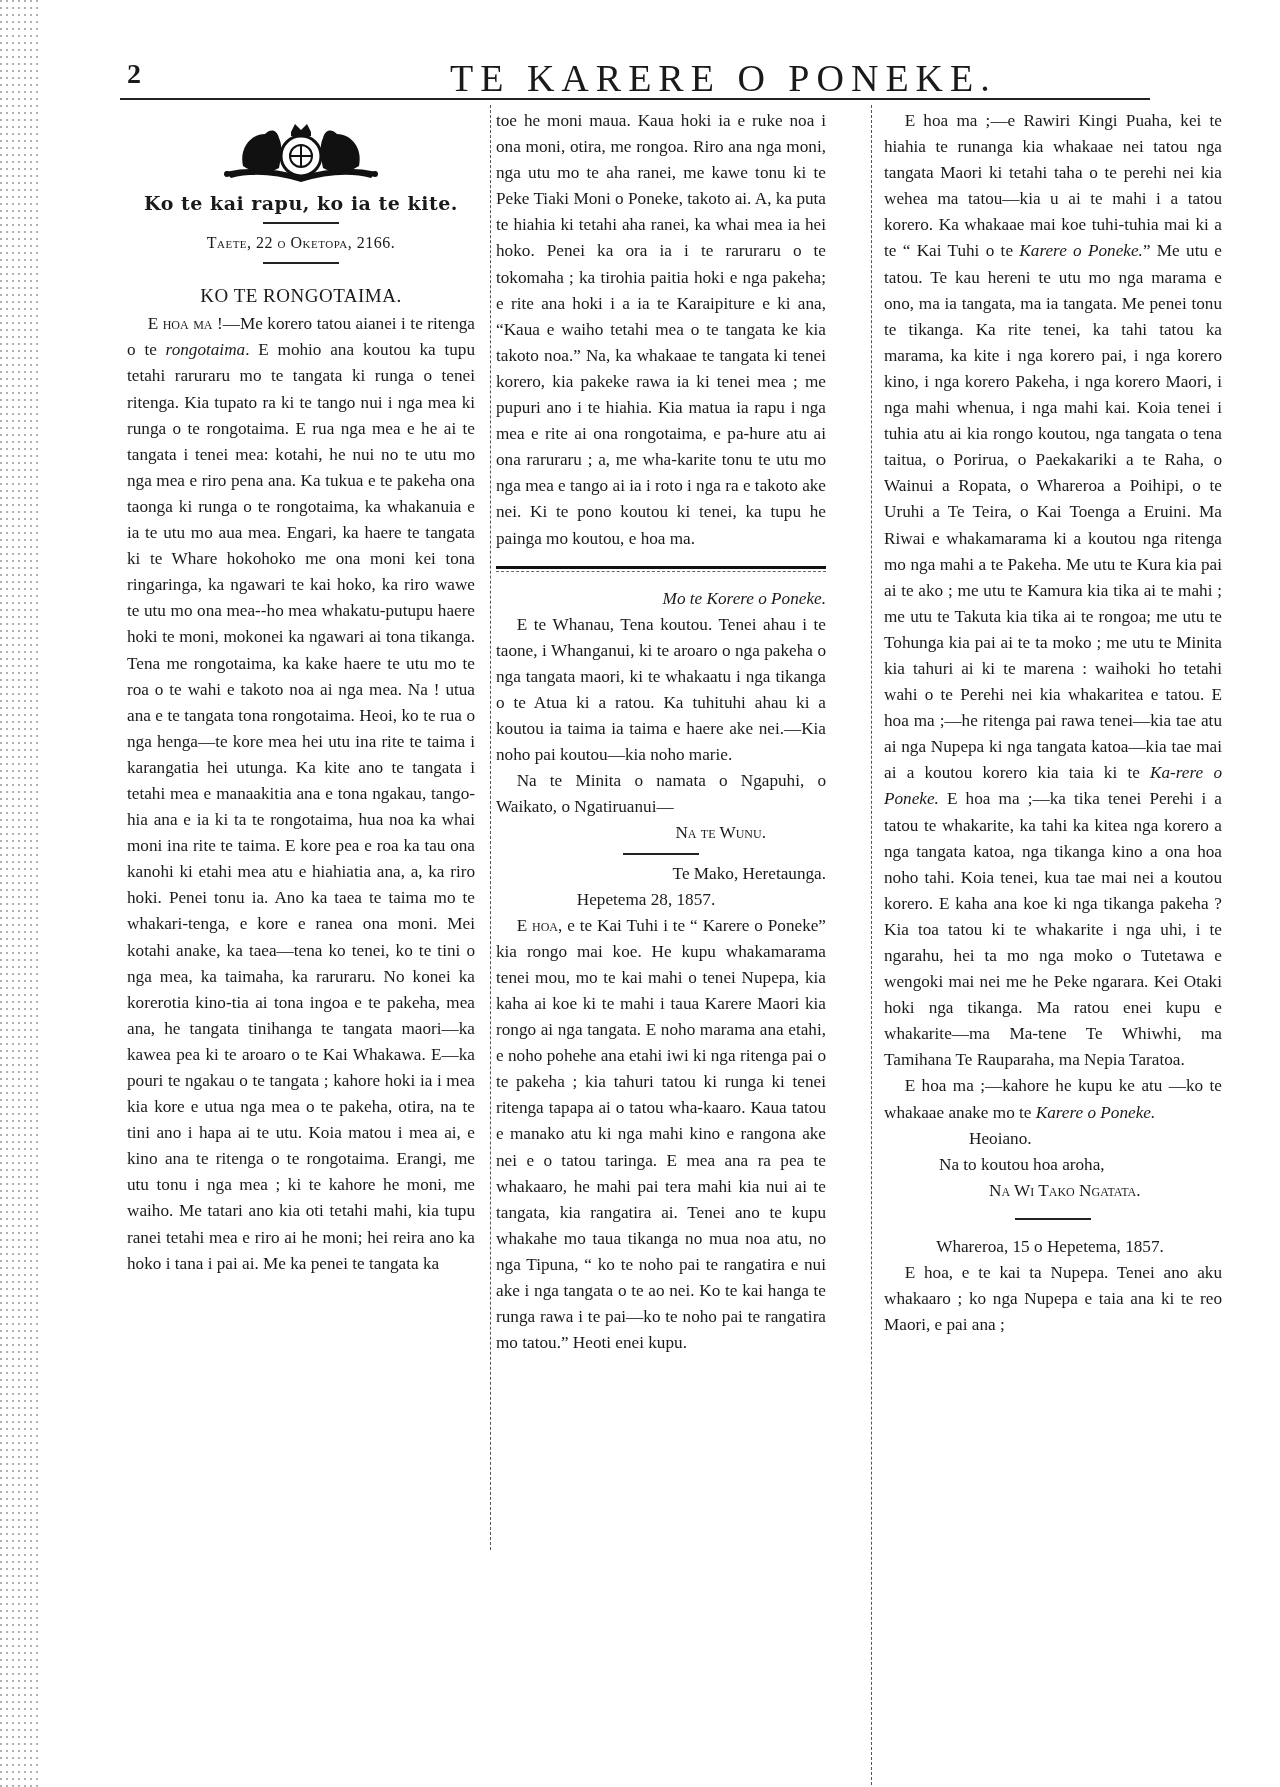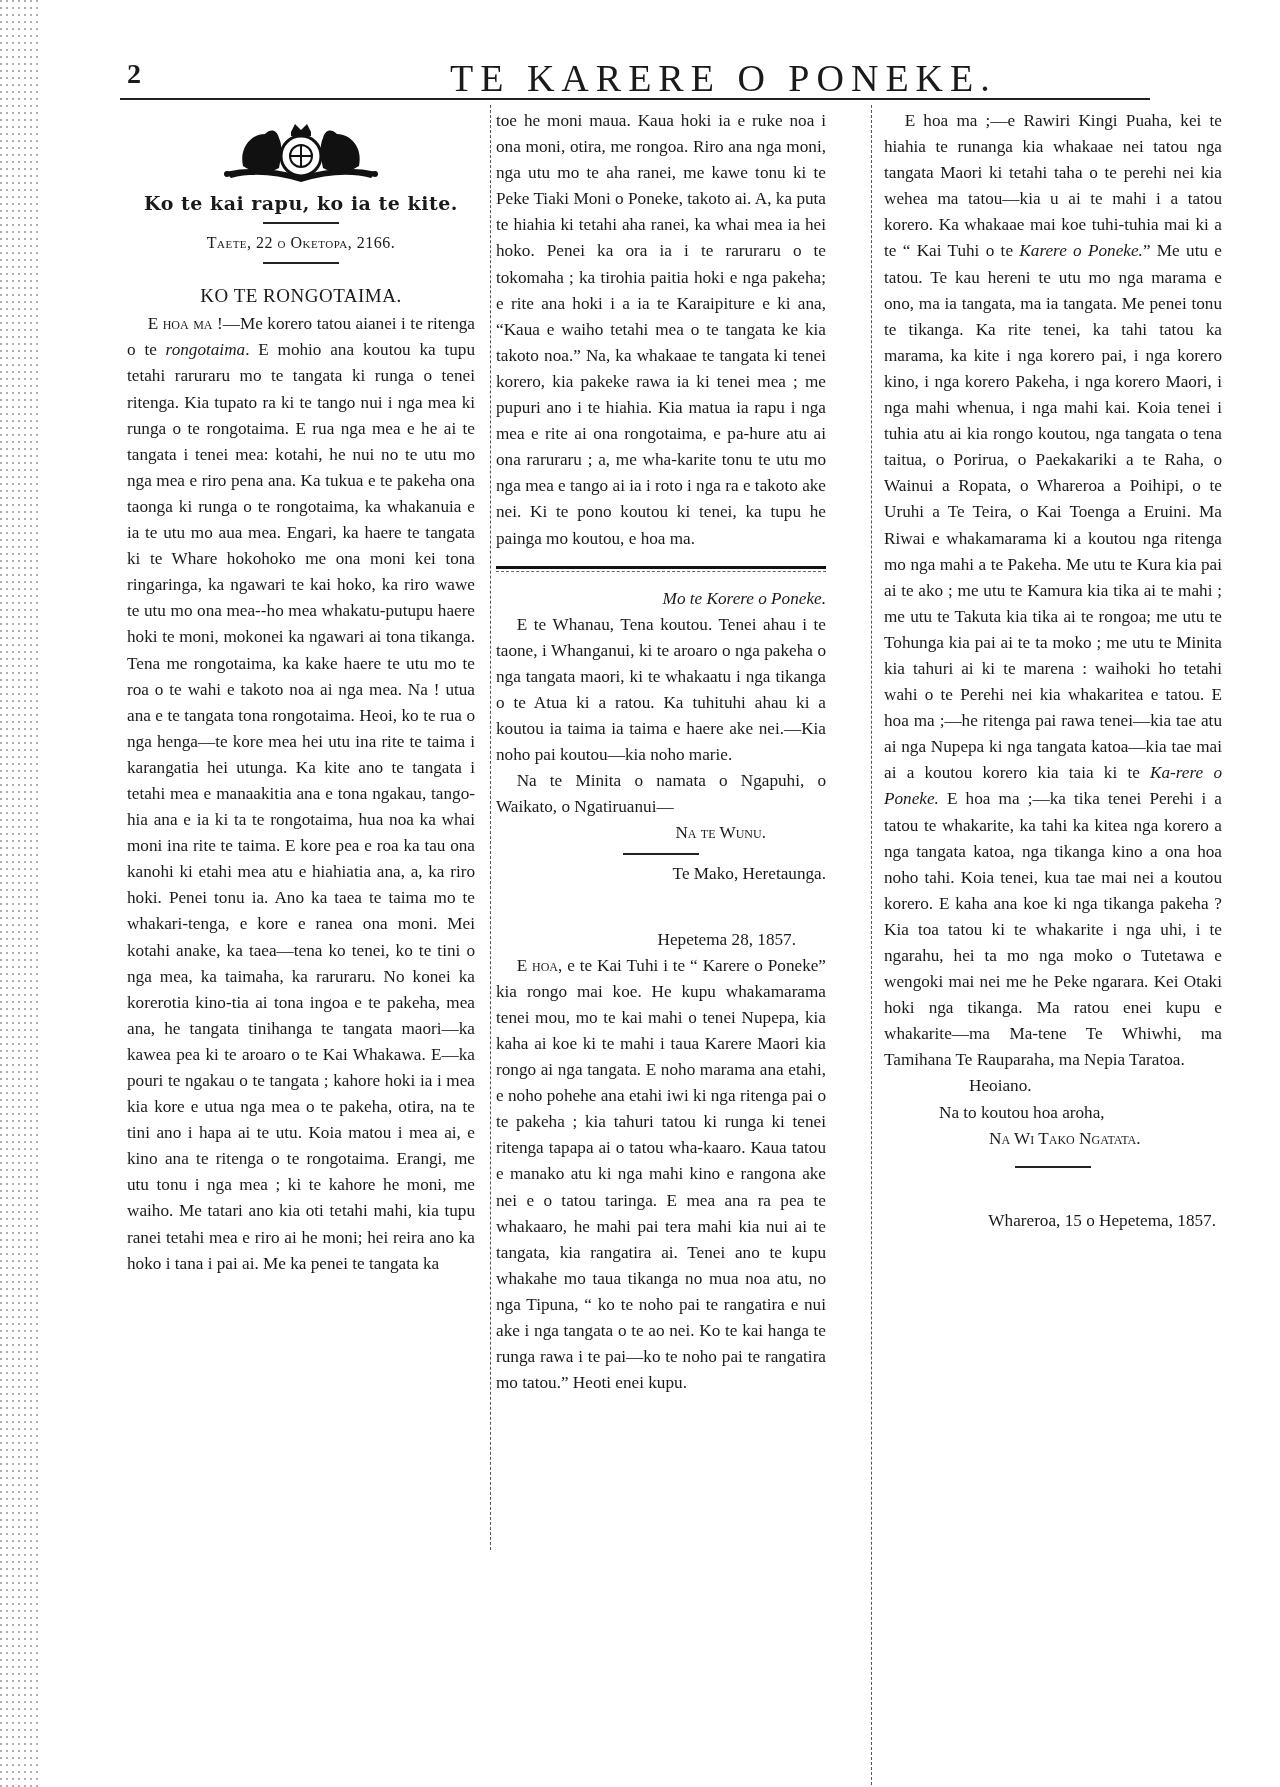--- a/index.html
+++ b/index.html
@@ -33,21 +33,21 @@
   .col2 { left: 496px; width: 330px; }
   .col3 { left: 884px; width: 338px; }
   .divider {
     position: absolute; top: 105px; width: 0; border-left: 1px dashed #555;
   }
   .div1 { left: 490px; height: 1445px; }
   .div2 { left: 871px; height: 1680px; }
   p { margin: 0; text-indent: 1.2em; }
   p.noindent { text-indent: 0; }
   .center { text-align: right; text-indent: 0; }
-  .right { text-align: right; text-indent: 0; margin-top: 40px; }
+  .right { text-align: center; text-indent: 0; }
   .smallcaps { font-variant: small-caps; }
   .gothic {
     font-family: "DejaVu Serif", serif; font-weight: bold; font-size: 19px;
     text-align: center; margin: 6px 0 6px 0; letter-spacing: .5px;
   }
   .short-rule { width: 76px; margin: 6px auto; border-top: 2px solid #222; }
   .heading { text-align: center; font-size: 19px; letter-spacing: .5px; margin: 19px 0 2px 0; }
   .dateline { text-align: center; font-size: 16px; letter-spacing: .5px; }
   .double-rule { border-top: 3px solid #111; border-bottom: 1px dashed #666; height: 2px; margin: 14px 0 14px 0; }
   .crest { display: block; margin: 10px auto 2px auto; }
@@ -96,18 +96,20 @@
   <p style="margin-top:0">Na te Minita o namata o Ngapuhi, o Waikato, o Ngatiruanui—</p>
   <p class="sig smallcaps" style="padding-right:60px">Na te Wunu.</p>
   <div class="short-rule"></div>
   <p class="center">Te Mako, Heretaunga.</p>
   <p class="right" style="padding-right:30px">Hepetema 28, 1857.</p>
   <p><span class="smallcaps">E hoa</span><span>, e te Kai Tuhi i te “ Karere o Poneke” kia rongo mai koe. He kupu whakamarama tenei mou, mo te kai mahi o tenei Nupepa, kia kaha ai koe ki te mahi i taua Karere Maori kia rongo ai nga tangata. E noho marama ana etahi, e noho pohehe ana etahi iwi ki nga ritenga pai o te pakeha ; kia tahuri tatou ki runga ki tenei ritenga tapapa ai o tatou wha-kaaro. Kaua tatou e manako atu ki nga mahi kino e rangona ake nei e o tatou taringa. E mea ana ra pea te whakaaro, he mahi pai tera mahi kia nui ai te tangata, kia rangatira ai. Tenei ano te kupu whakahe mo taua tikanga no mua noa atu, no nga Tipuna, “ ko te noho pai te rangatira e nui ake i nga tangata o te ao nei. Ko te kai hanga te runga rawa i te pai—ko te noho pai te rangatira mo tatou.” Heoti enei kupu.</span></p>
 </div>
 
 <div class="column col3">
   <p><span>E hoa ma ;—e Rawiri Kingi Puaha, kei te hiahia te runanga kia whakaae nei tatou nga tangata Maori ki tetahi taha o te perehi nei kia wehea ma tatou—kia u ai te mahi i a tatou korero. Ka whakaae mai koe tuhi-tuhia mai ki a te “ Kai Tuhi o te </span><i>Karere o Poneke.</i><span>” Me utu e tatou. Te kau hereni te utu mo nga marama e ono, ma ia tangata, ma ia tangata. Me penei tonu te tikanga. Ka rite tenei, ka tahi tatou ka marama, ka kite i nga korero pai, i nga korero kino, i nga korero Pakeha, i nga korero Maori, i nga mahi whenua, i nga mahi kai. Koia tenei i tuhia atu ai kia rongo koutou, nga tangata o tena taitua, o Porirua, o Paekakariki a te Raha, o Wainui a Ropata, o Whareroa a Poihipi, o te Uruhi a Te Teira, o Kai Toenga a Eruini. Ma Riwai e whakamarama ki a koutou nga ritenga mo nga mahi a te Pakeha. Me utu te Kura kia pai ai te ako ; me utu te Kamura kia tika ai te mahi ; me utu te Takuta kia tika ai te rongoa; me utu te Tohunga kia pai ai te ta moko ; me utu te Minita kia tahuri ai ki te marena : waihoki ho tetahi wahi o te Perehi nei kia whakaritea e tatou. E hoa ma ;—he ritenga pai rawa tenei—kia tae atu ai nga Nupepa ki nga tangata katoa—kia tae mai ai a koutou korero kia taia ki te </span><i>Ka-rere o Poneke.</i><span> E hoa ma ;—ka tika tenei Perehi i a tatou te whakarite, ka tahi ka kitea nga korero a nga tangata katoa, nga tikanga kino a ona hoa noho tahi. Koia tenei, kua tae mai nei a koutou korero. E kaha ana koe ki nga tikanga pakeha ? Kia toa tatou ki te whakarite i nga uhi, i te ngarahu, hei ta mo nga moko o Tutetawa e wengoki mai nei me he Peke ngarara. Kei Otaki hoki nga tikanga. Ma ratou enei kupu e whakarite—ma Ma-tene Te Whiwhi, ma Tamihana Te Rauparaha, ma Nepia Taratoa.</span></p>
+  <p><span>E hoa ma ;—kahore he kupu ke atu —ko te whakaae anake mo te </span><i>Karere o Poneke.</i></p>
   <p class="indentblock" style="padding-left:85px">Heoiano.</p>
   <p class="indentblock" style="padding-left:55px">Na to koutou hoa aroha,</p>
   <p class="indentblock smallcaps" style="padding-left:105px">Na Wi Tako Ngatata.</p>
   <div class="short-rule" style="margin:14px auto"></div>
   <p class="right" style="padding-right:6px">Whareroa, 15 o Hepetema, 1857.</p>
+  <p>E hoa, e te kai ta Nupepa. Tenei ano aku whakaaro ; ko nga Nupepa e taia ana ki te reo Maori, e pai ana ;</p>
 </div>
 
 </body></html>

